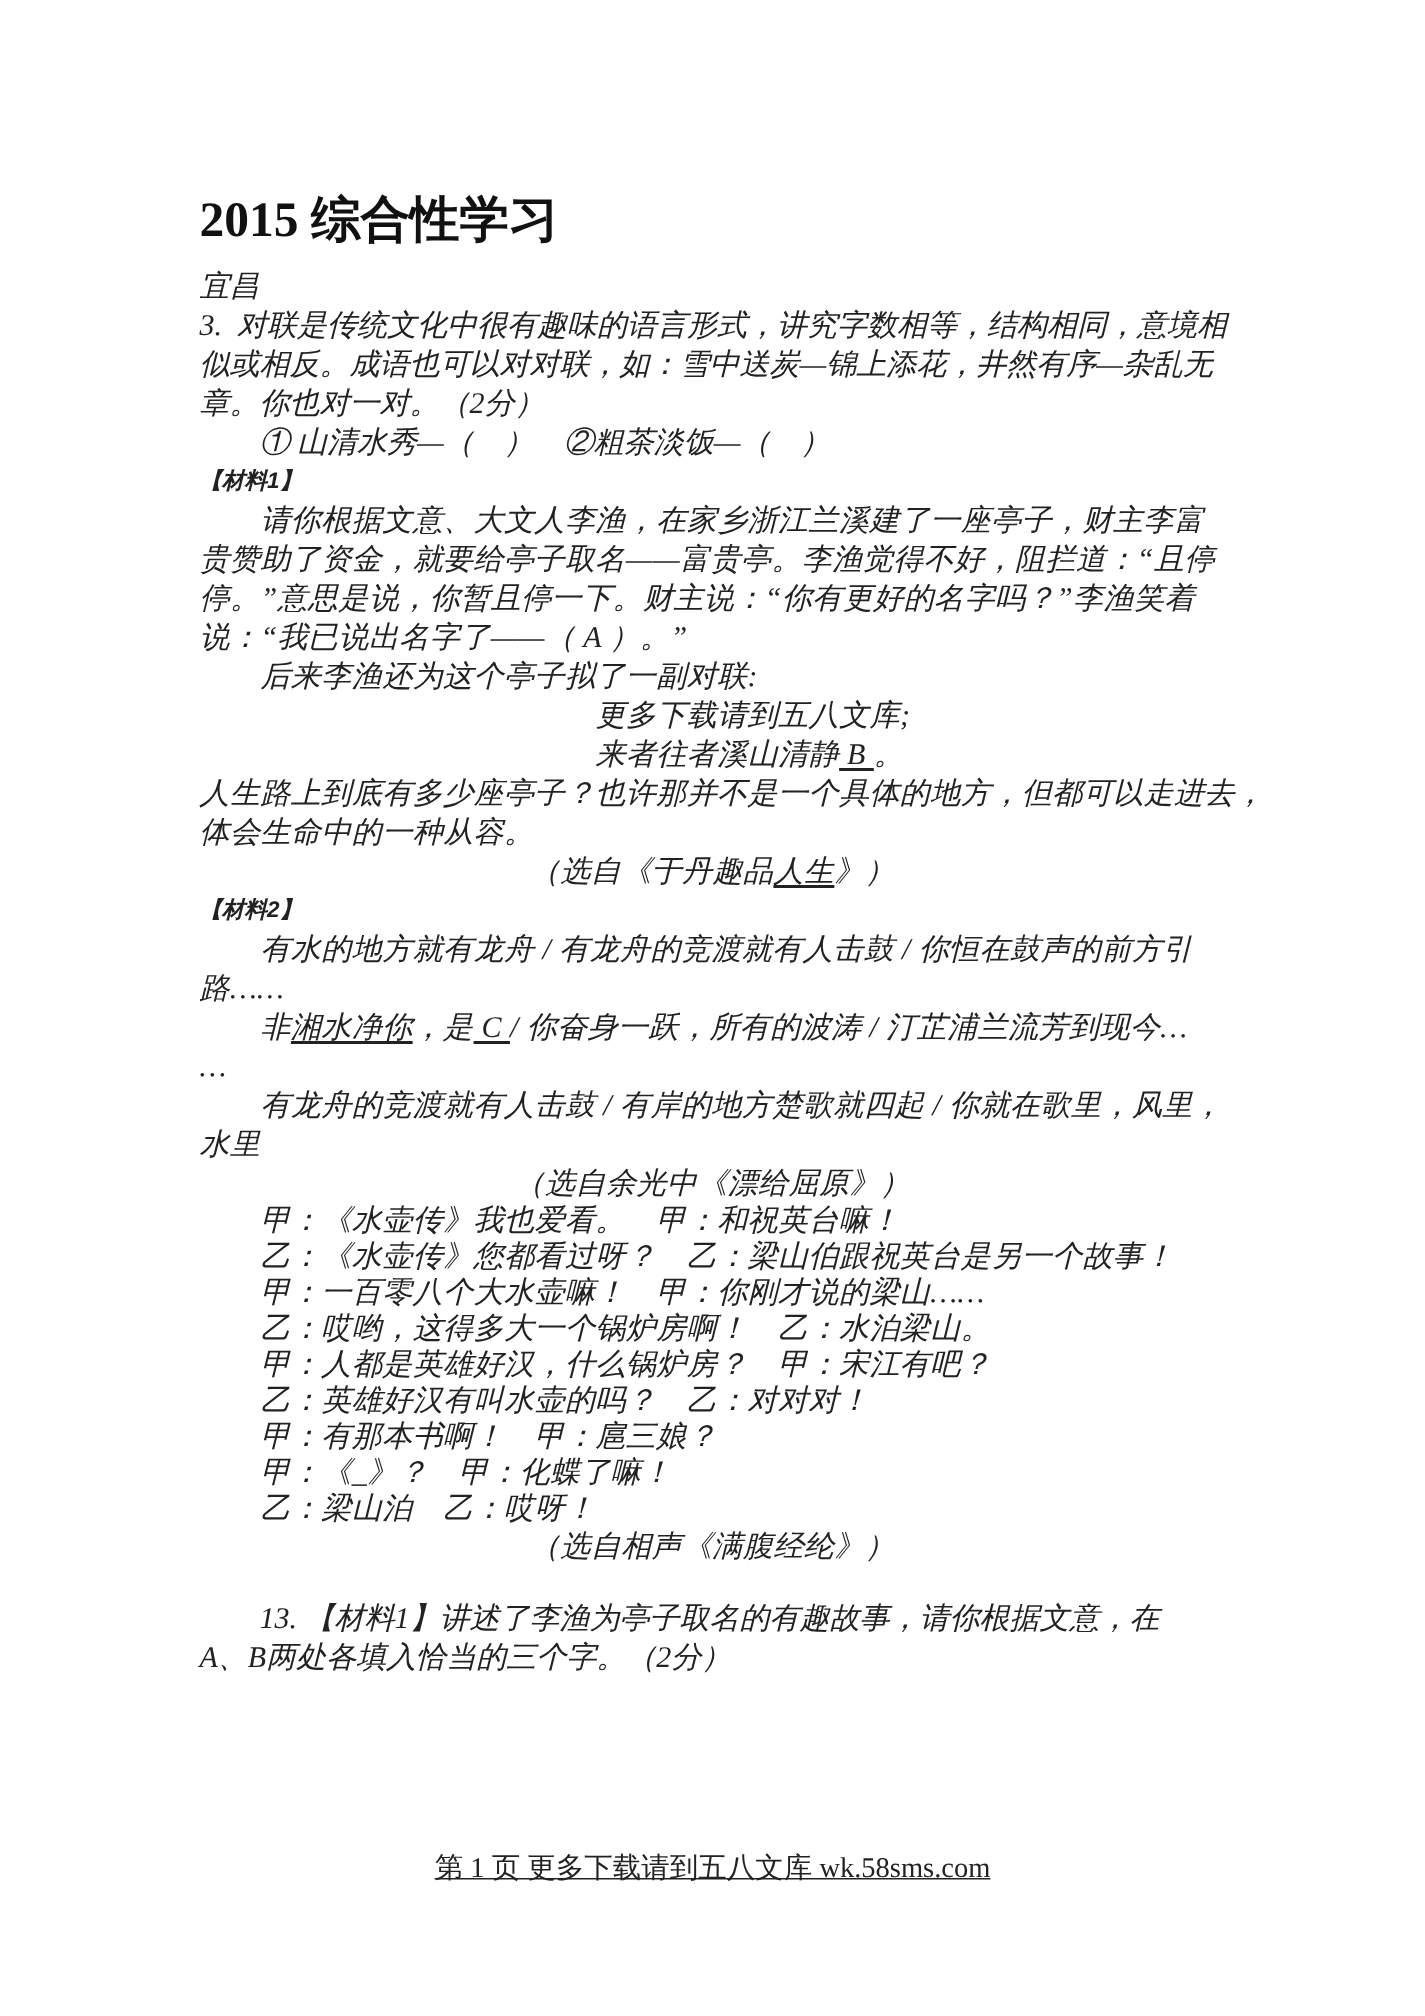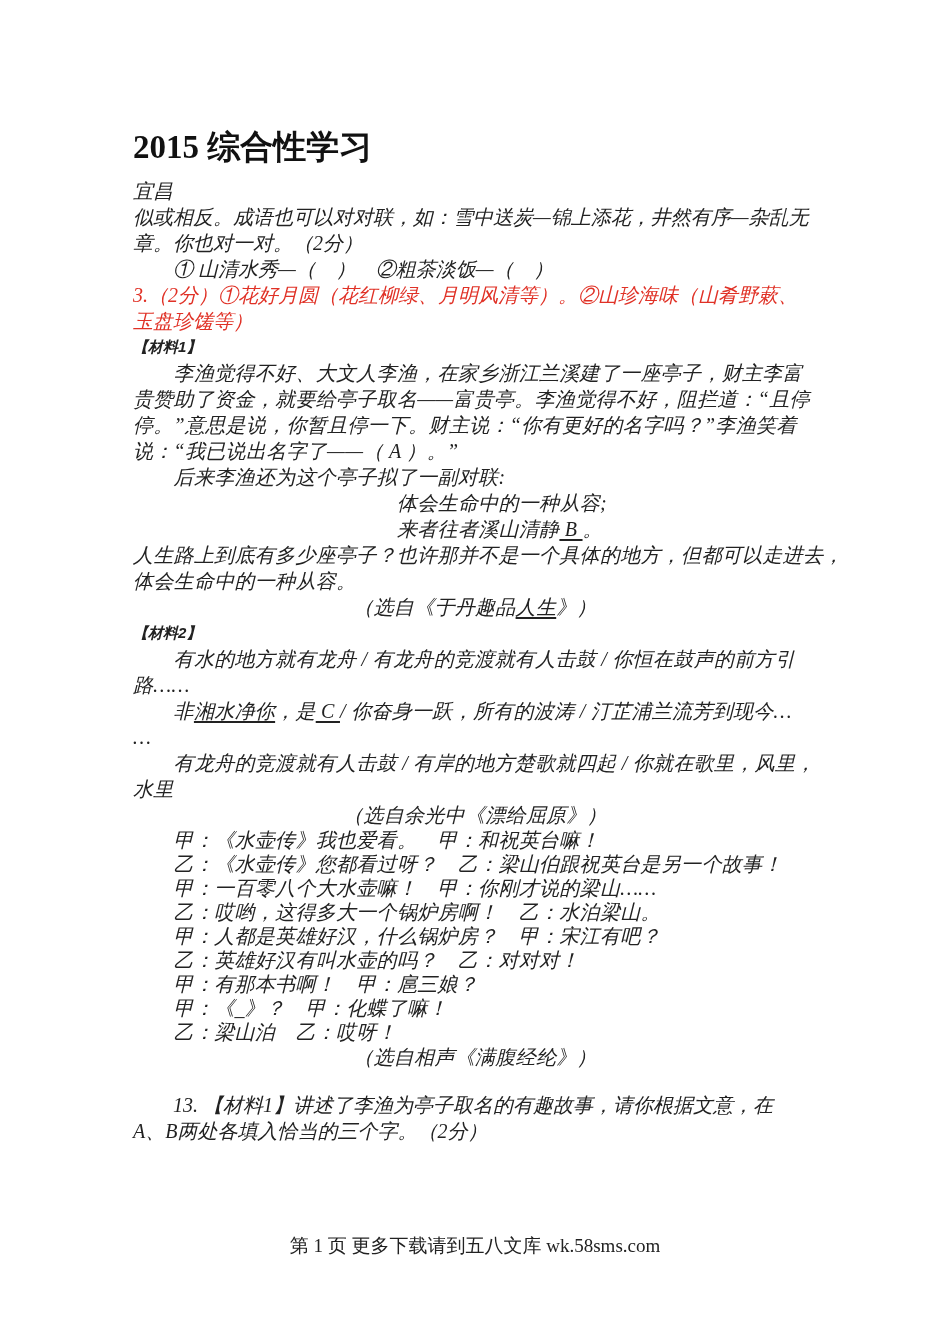--- a/index.html
+++ b/index.html
@@ -33,52 +33,50 @@
   .kai .line{letter-spacing:0.3px;}
   .couplet{padding-left:264px;}
   .source .line{text-align:center;}
   .dialog .line{line-height:24px;}
   .q13{margin-top:22px;}
   .u{text-decoration:underline;text-underline-offset:3px;}
   .footer{
     position:absolute;left:0;top:1234px;width:100%;
     text-align:center;font-size:19px;line-height:24px;color:#222222;
     font-family:"Liberation Serif","DejaVu Serif",serif;
+    text-decoration:underline;
   }
 </style>
 </head>
 <body>
 
 <div class="page">
   <h1 class="title">2015 综合性学习</h1>
   <div id="content">
       <div class="block para">
         <div class="line"><span>宜昌</span></div>
       </div>
       <div class="block para">
+        <div class="line"><span>3.  对联是传统文化中很有趣味的语言形式，讲究字数相等，结构相同，意境相</span></div>
         <div class="line"><span>似或相反。成语也可以对对联，如：雪中送炭—锦上添花，井然有序—杂乱无</span></div>
         <div class="line"><span>章。你也对一对。（2分）</span></div>
         <div class="line"><span>　　① 山清水秀—（　）　②粗茶淡饭—（　）</span></div>
-      </div>
-      <div class="block para" style="color: rgb(224, 49, 38);">
-        <div class="line"><span>3.（2分）①花好月圆（花红柳绿、月明风清等）。②山珍海味（山肴野蔌、</span></div>
-        <div class="line"><span>玉盘珍馐等）</span></div>
       </div>
       <div class="block heading">
         <div class="line"><span>【材料1】</span></div>
       </div>
       <div class="block para kai">
-        <div class="line"><span>　　李渔觉得不好、大文人李渔，在家乡浙江兰溪建了一座亭子，财主李富</span></div>
+        <div class="line"><span>　　请你根据文意、大文人李渔，在家乡浙江兰溪建了一座亭子，财主李富</span></div>
         <div class="line"><span>贵赞助了资金，就要给亭子取名——富贵亭。李渔觉得不好，阻拦道：“且停</span></div>
         <div class="line"><span>停。”意思是说，你暂且停一下。财主说：“你有更好的名字吗？”李渔笑着</span></div>
         <div class="line"><span>说：“我已说出名字了——（ A ）。”</span></div>
         <div class="line"><span>　　后来李渔还为这个亭子拟了一副对联:</span></div>
       </div>
       <div class="block para kai couplet">
-        <div class="line"><span>体会生命中的一种从容;</span></div>
+        <div class="line"><span>更多下载请到五八文库;</span></div>
         <div class="line"><span>来者往者溪山清静</span><span class="u"> B </span><span>。</span></div>
       </div>
       <div class="block para kai">
         <div class="line"><span>人生路上到底有多少座亭子？也许那并不是一个具体的地方，但都可以走进去，</span></div>
         <div class="line"><span>体会生命中的一种从容。</span></div>
       </div>
       <div class="block source kai">
         <div class="line"><span>（选自《于丹趣品</span><span class="u">人生</span><span>》）</span></div>
       </div>
       <div class="block heading">

